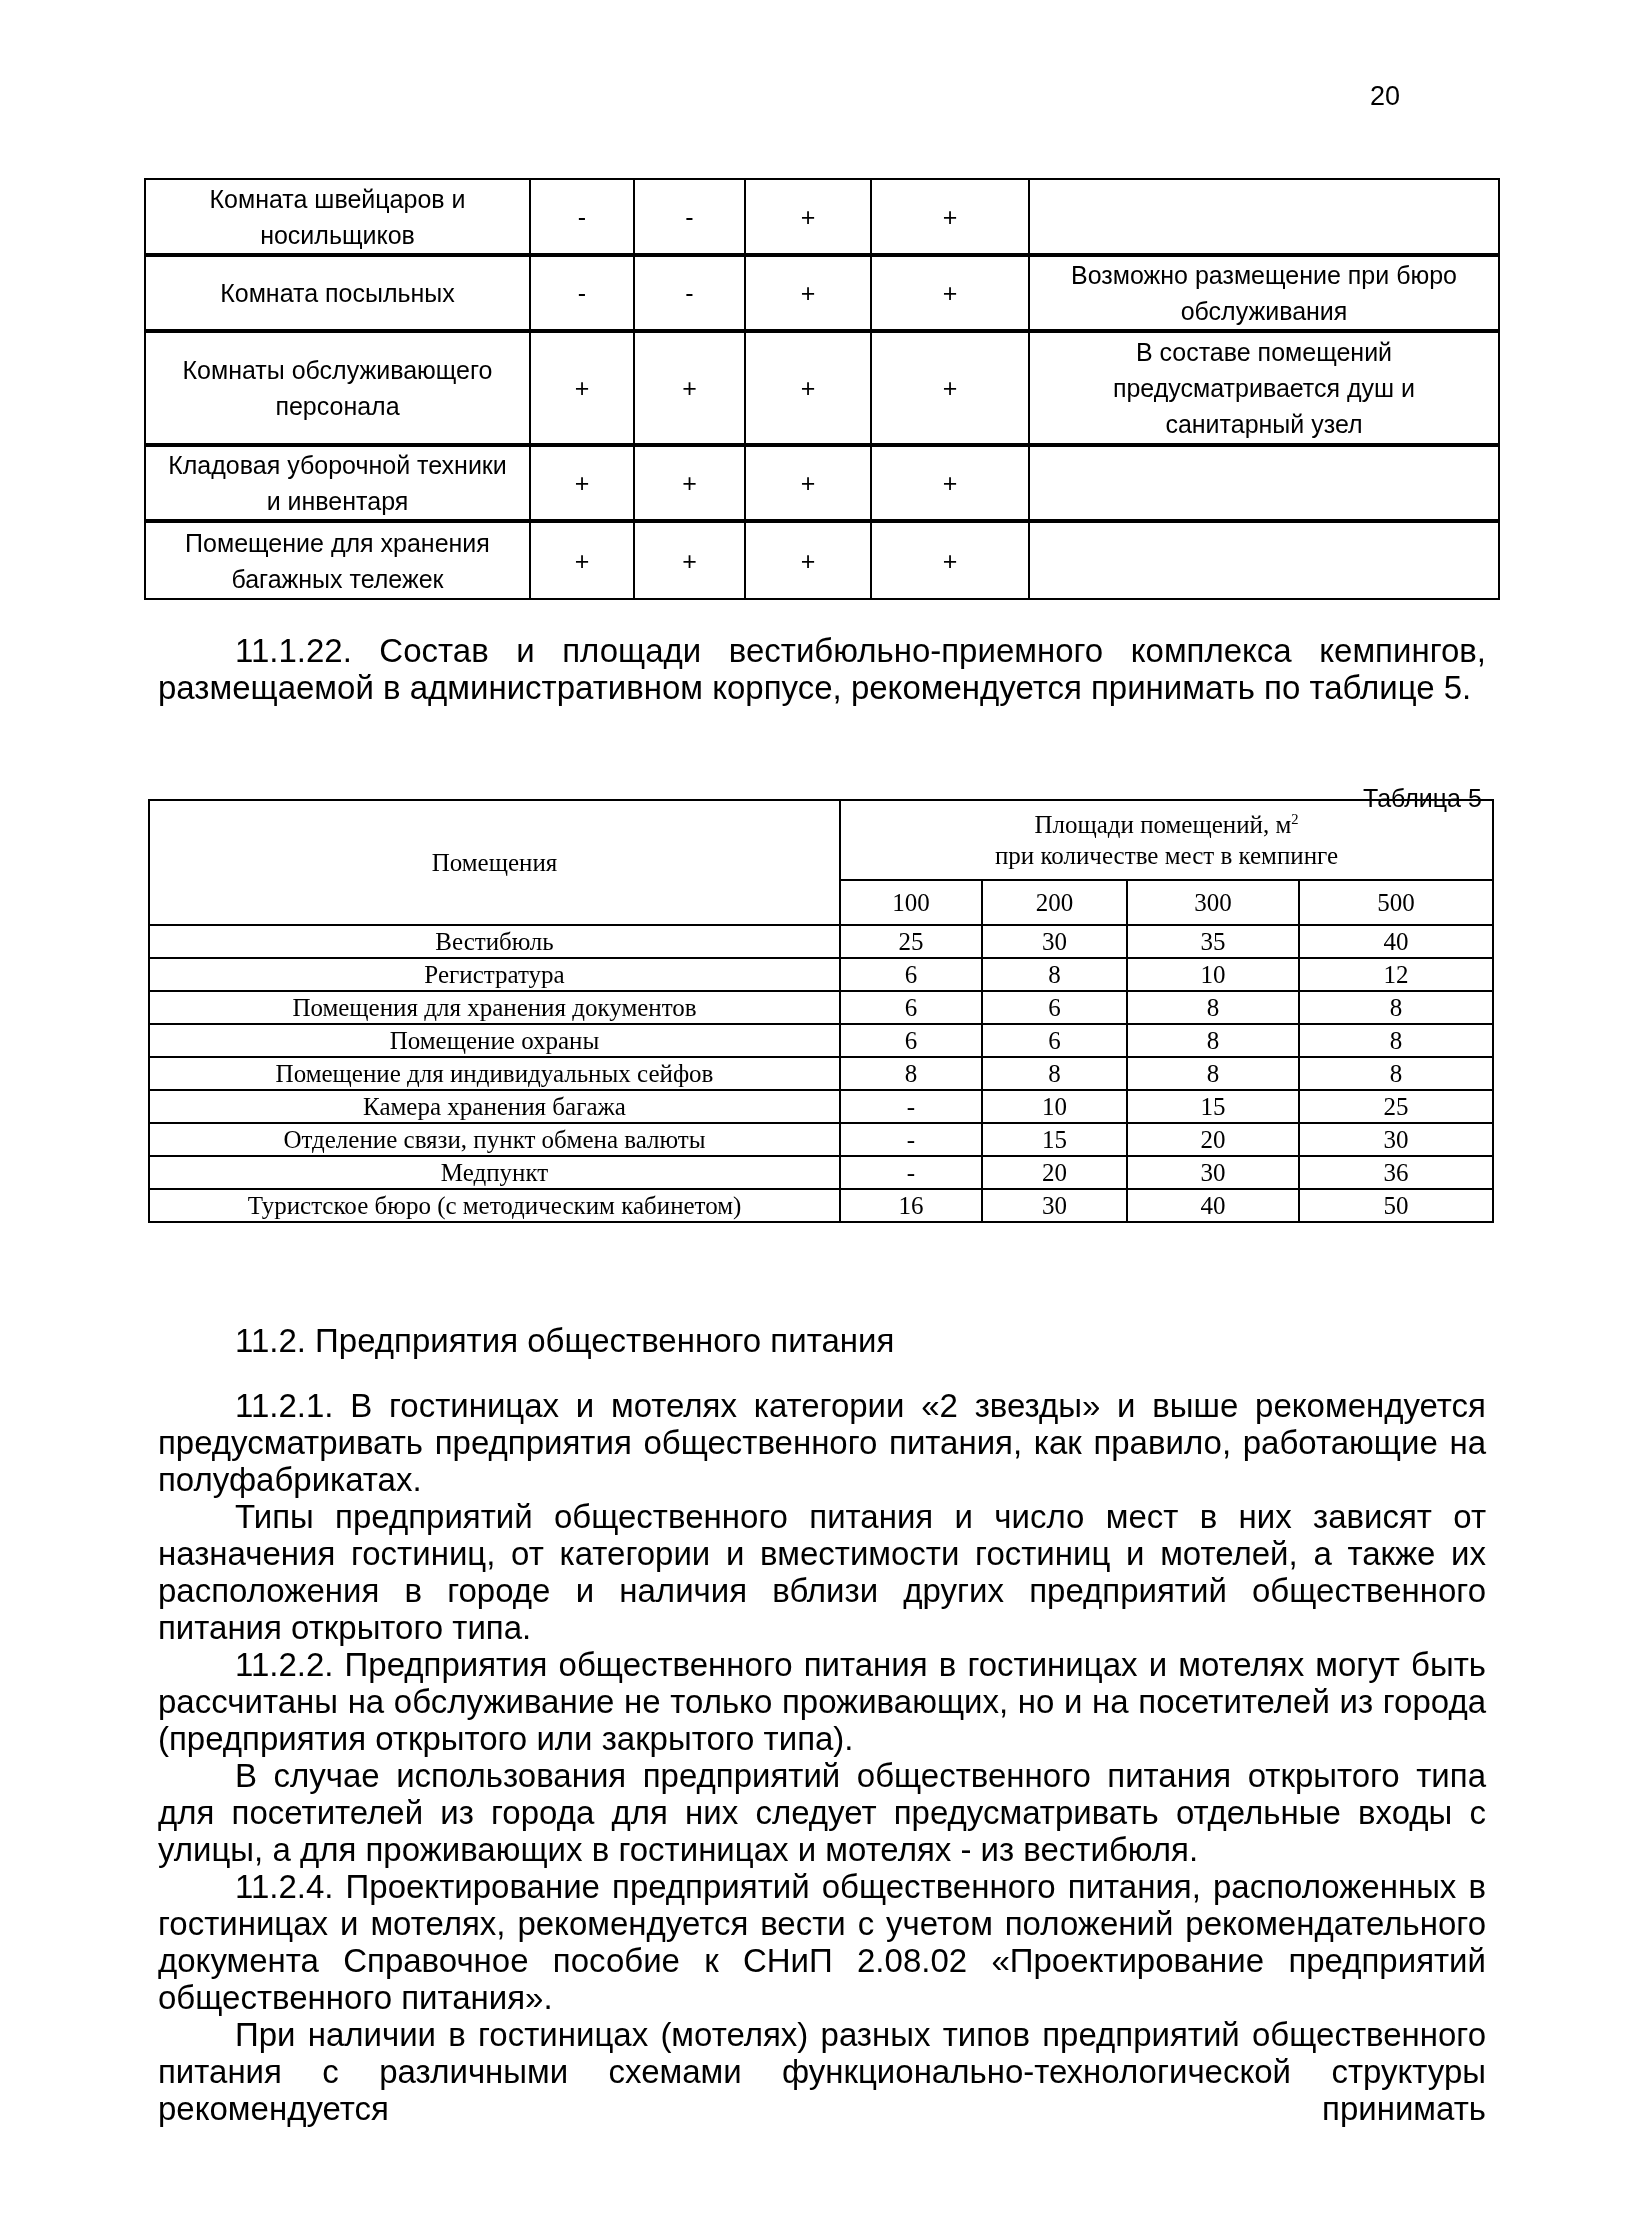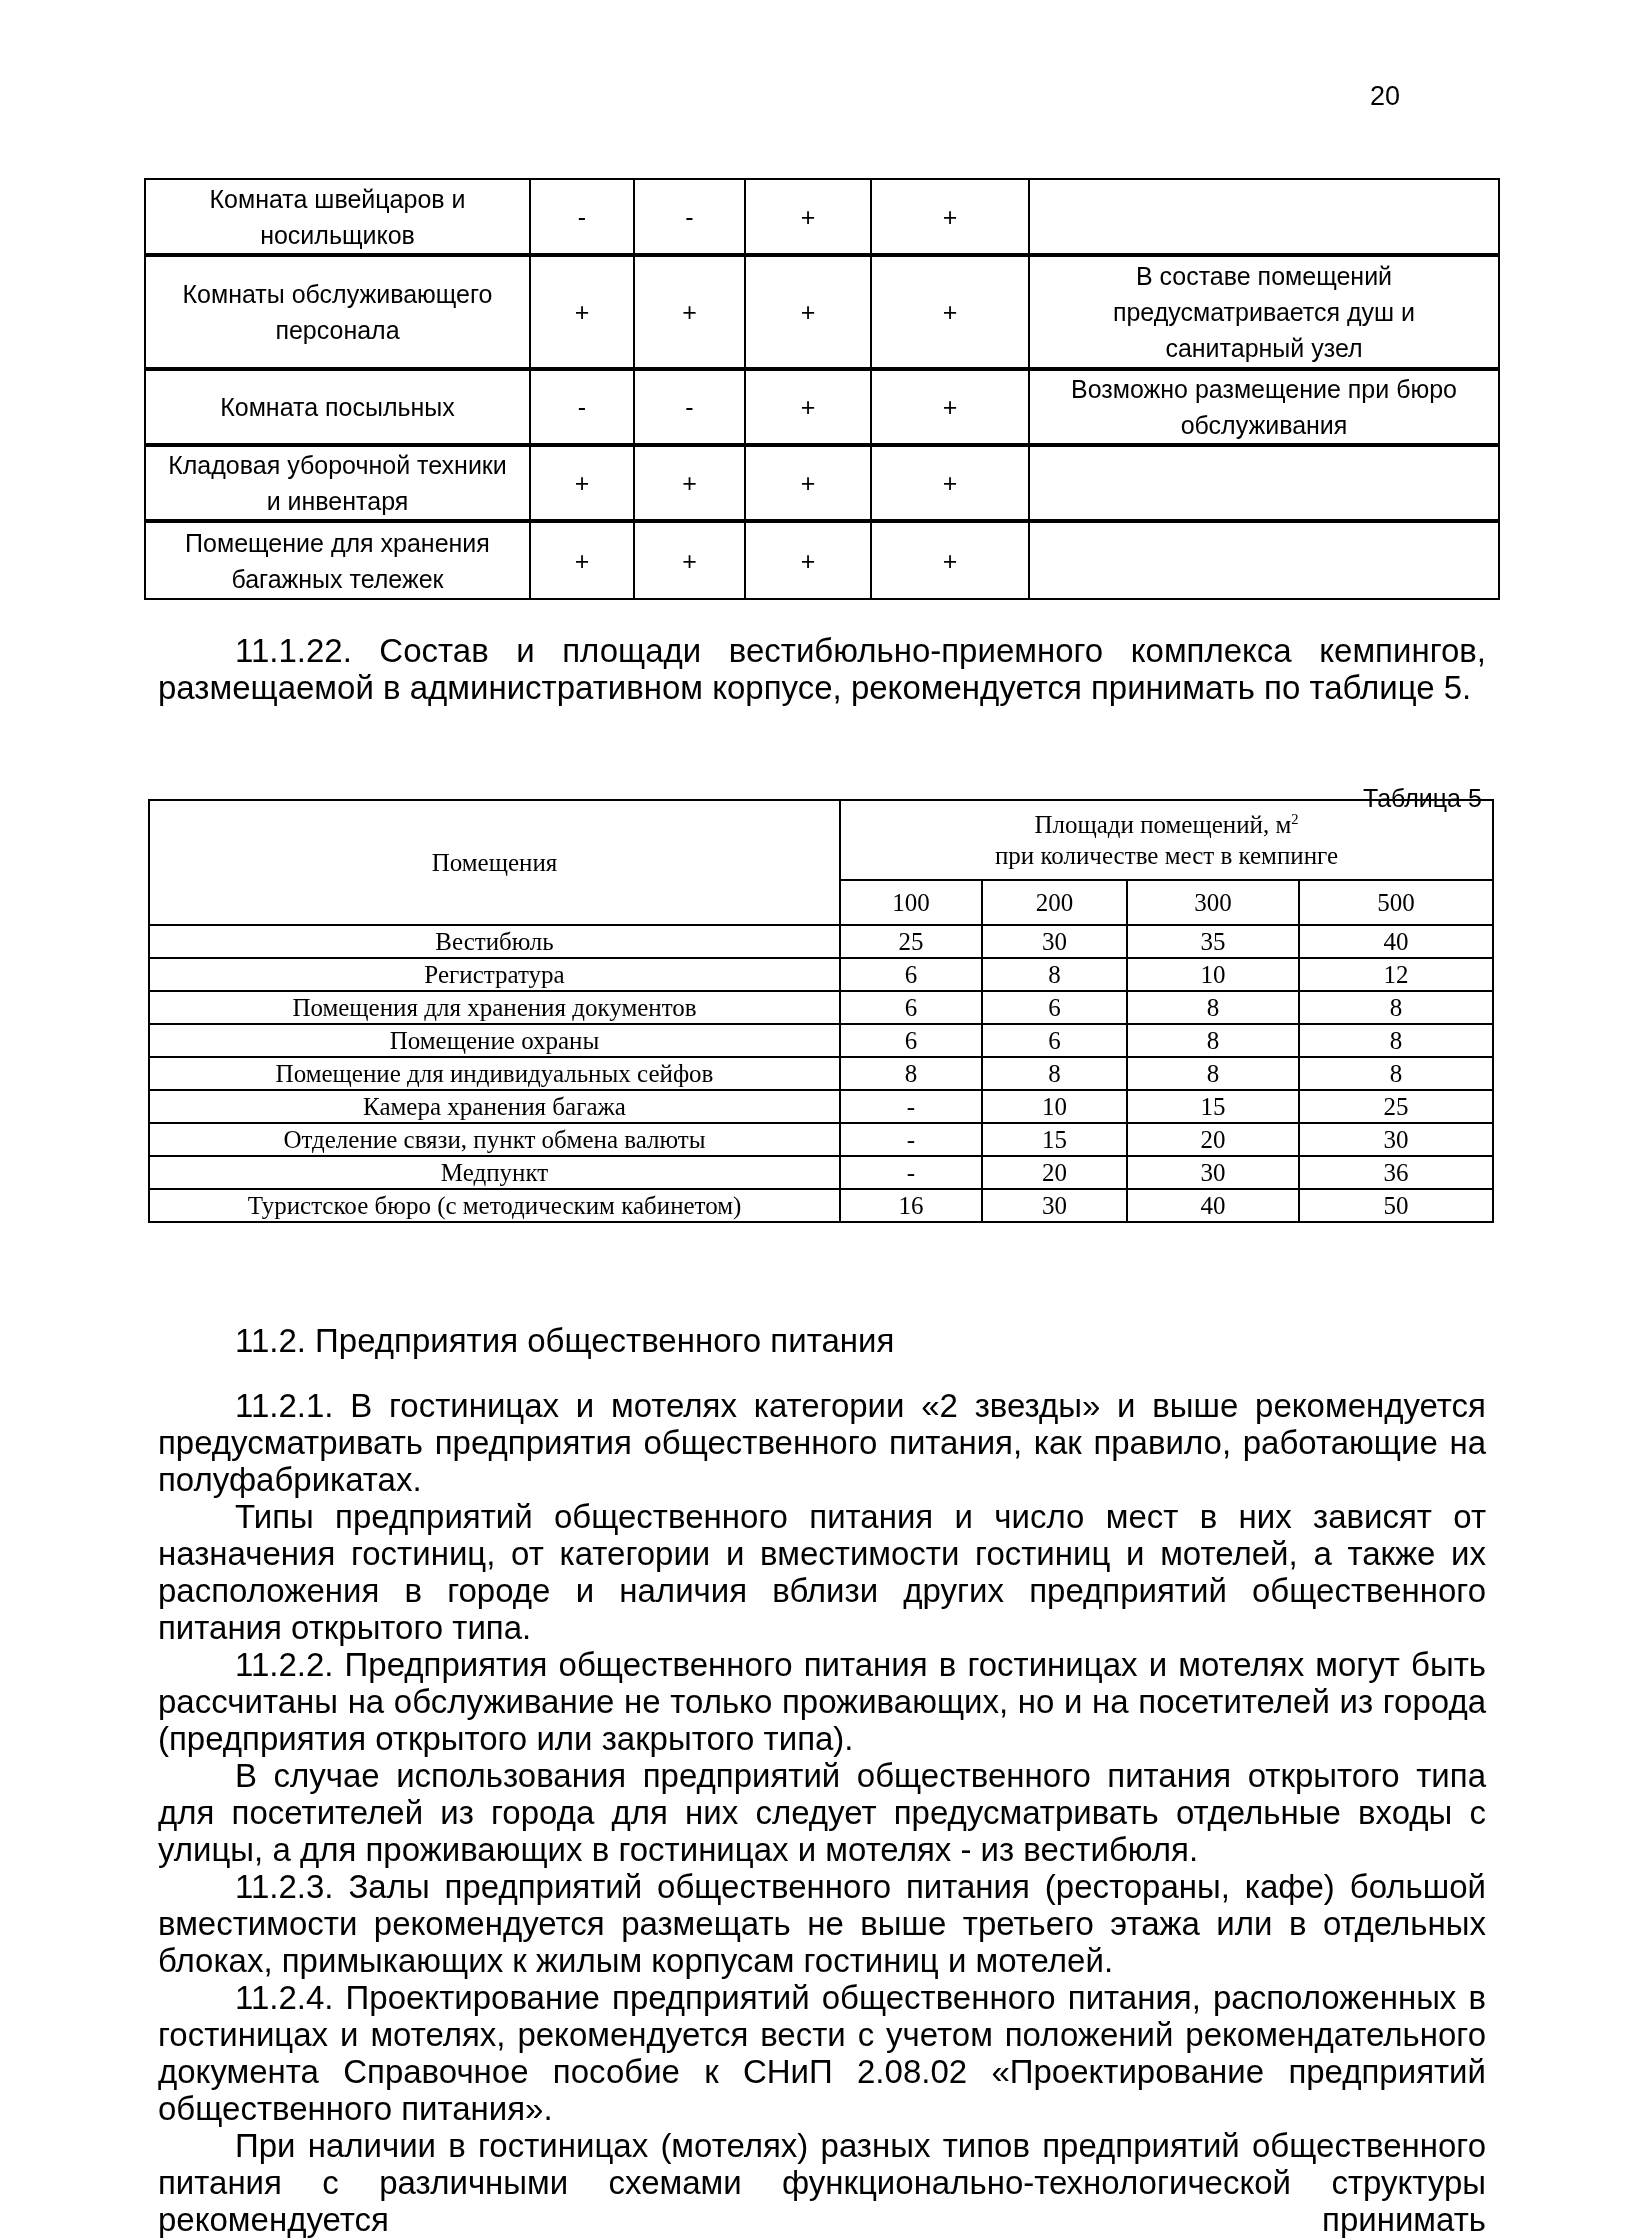--- a/index.html
+++ b/index.html
@@ -36,35 +36,35 @@
   </colgroup>
   <tbody id="t1-body">
       <tr style="height: 76px;">
         <td style="padding: 0px 27px; margin-top: 12px;">Комната швейцаров и носильщиков</td>
         <td>-</td>
         <td>-</td>
         <td>+</td>
         <td>+</td>
         <td style="padding: 0px 40px;"></td>
       </tr>
+      <tr style="height: 76px;">
+        <td class="sep" style="padding: 0px 27px;">Комната посыльных</td>
+        <td class="sep">-</td>
+        <td class="sep">-</td>
+        <td class="sep">+</td>
+        <td class="sep">+</td>
+        <td class="sep" style="padding: 0px 40px;">Возможно размещение при бюро обслуживания</td>
+      </tr>
       <tr style="height: 114px;">
         <td class="sep" style="padding: 0px 27px;">Комнаты обслуживающего персонала</td>
         <td class="sep">+</td>
         <td class="sep">+</td>
         <td class="sep">+</td>
         <td class="sep">+</td>
         <td class="sep" style="padding: 0px 40px;">В составе помещений предусматривается душ и санитарный узел</td>
-      </tr>
-      <tr style="height: 76px;">
-        <td class="sep" style="padding: 0px 27px;">Комната посыльных</td>
-        <td class="sep">-</td>
-        <td class="sep">-</td>
-        <td class="sep">+</td>
-        <td class="sep">+</td>
-        <td class="sep" style="padding: 0px 40px;">Возможно размещение при бюро обслуживания</td>
       </tr>
       <tr style="height: 76px;">
         <td class="sep" style="padding: 0px 12px;">Кладовая уборочной техники и инвентаря</td>
         <td class="sep">+</td>
         <td class="sep">+</td>
         <td class="sep">+</td>
         <td class="sep">+</td>
         <td class="sep" style="padding: 0px 40px;"></td>
       </tr>
       <tr style="height: 78px;">
@@ -172,17 +172,16 @@
     </tbody>
 </table>
 
 <p class="para" style="top:1322px;"><span class="ind"></span><span>11.2. Предприятия общественного питания</span></p>
 
 <div id="paras" style="position:absolute; left:158px; top:1387px; width:1328px;">
     <p class="para" style="position: static; width: 1328px;"><span class="ind"></span><span>11.2.1. В гостиницах и мотелях категории «2 звезды» и выше рекомендуется предусматривать предприятия общественного питания, как правило, работающие на полуфабрикатах.</span></p>
     <p class="para" style="position: static; width: 1328px;"><span class="ind"></span><span>Типы предприятий общественного питания и число мест в них зависят от назначения гостиниц, от категории и вместимости гостиниц и мотелей, а также их расположения в городе и наличия вблизи других предприятий общественного питания открытого типа.</span></p>
     <p class="para" style="position: static; width: 1328px;"><span class="ind"></span><span>11.2.2. Предприятия общественного питания в гостиницах и мотелях могут быть рассчитаны на обслуживание не только проживающих, но и на посетителей из города (предприятия открытого или закрытого типа).</span></p>
     <p class="para" style="position: static; width: 1328px;"><span class="ind"></span><span>В случае использования предприятий общественного питания открытого типа для посетителей из города для них следует предусматривать отдельные входы с улицы, а для проживающих в гостиницах и мотелях - из вестибюля.</span></p>
-    <p class="para" style="position: static; width: 1328px;"><span class="ind"></span><span>11.2.3. Залы предприятий общественного питания (рестораны, кафе) большой вместимости рекомендуется размещать не выше третьего этажа или в отдельных блоках, примыкающих к жилым корпусам гостиниц и мотелей.</span></p>
     <p class="para" style="position: static; width: 1328px;"><span class="ind"></span><span>11.2.4. Проектирование предприятий общественного питания, расположенных в гостиницах и мотелях, рекомендуется вести с учетом положений рекомендательного документа Справочное пособие к СНиП 2.08.02 «Проектирование предприятий общественного питания».</span></p>
     <p class="para last" style="position: static; width: 1328px;"><span class="ind"></span><span>При наличии в гостиницах (мотелях) разных типов предприятий общественного питания с различными схемами функционально-технологической структуры рекомендуется принимать</span></p>
   </div>
 
 
 </body></html>

